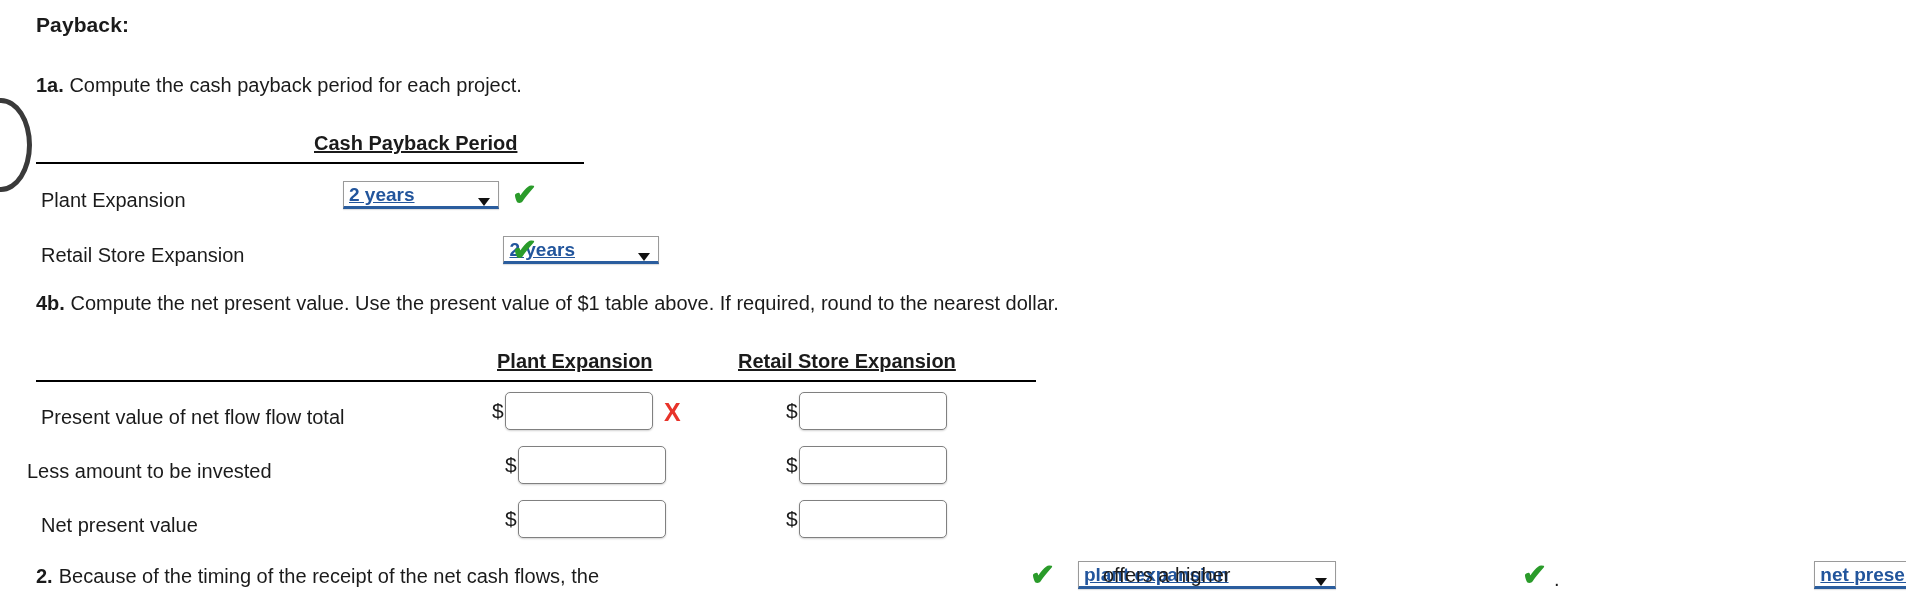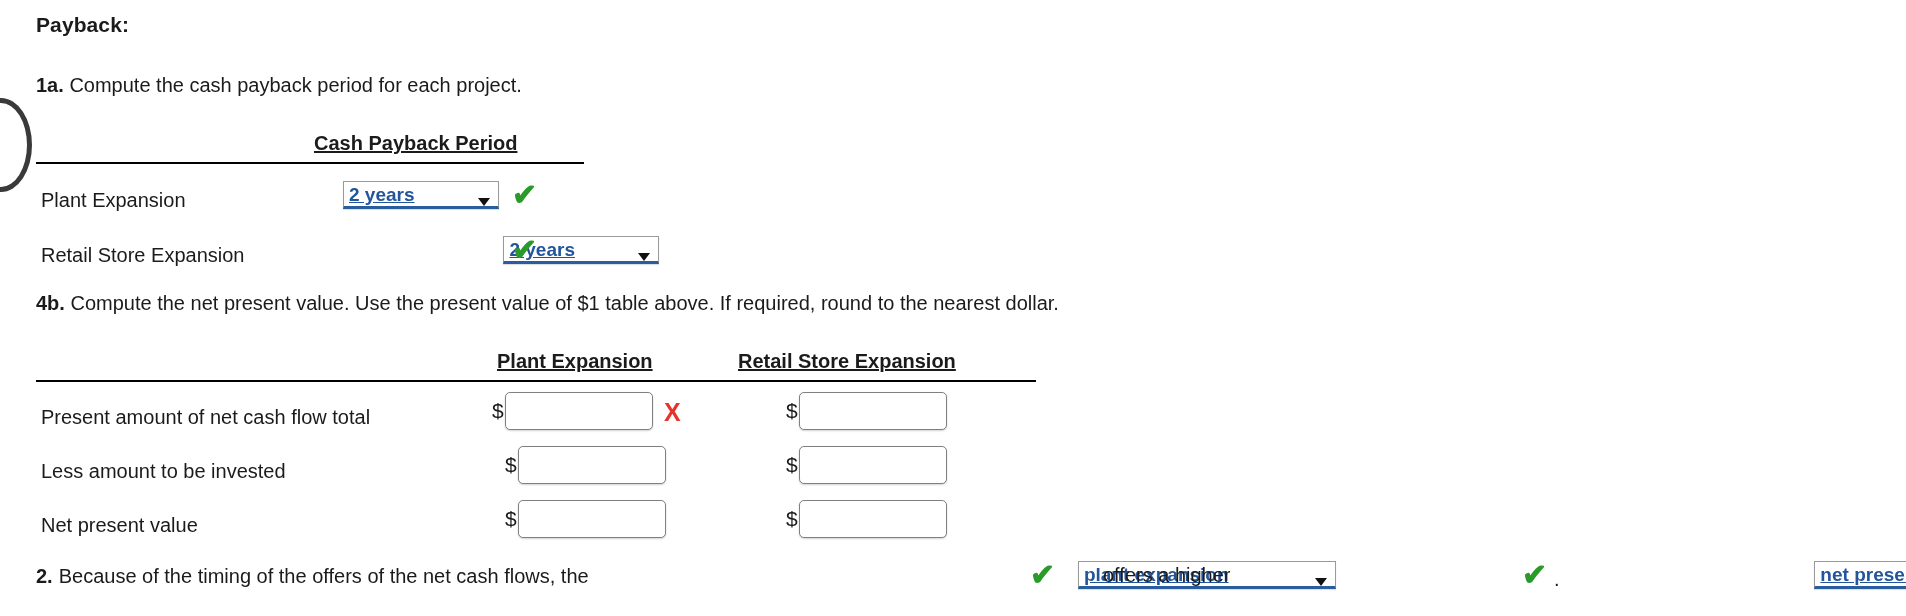--- a/index.html
+++ b/index.html
@@ -71,21 +71,21 @@
   .ch-plant  { left: 497px; top: 350px; }
   .ch-retail { left: 738px; top: 350px; }
 
   .row-label {
     font-size: 20px;
     white-space: nowrap;
   }
   .rl-plant  { left: 41px; top: 189px; }
   .rl-retail { left: 41px; top: 244px; }
   .rl-pv     { left: 41px; top: 406px; }
-  .rl-less   { left: 41px; top: 460px; }
+  .rl-less   { left: 27px; top: 460px; }
   .rl-npv    { left: 41px; top: 514px; }
 
   
   .select-box {
     display: inline-flex;
     align-items: flex-end;
     box-sizing: border-box;
     background: #ffffff;
     border: 1px solid #9a9a9a;
     border-bottom: 3px solid #2a5d9e;
@@ -205,21 +205,21 @@
 <div class="abs q-line q1b">
   <span class="q-num">4b.</span>
   <span>Compute the net present value. Use the present value of $1 table above. If required, round to the nearest dollar.</span>
 </div>
 
 
 <div class="abs col-head ch-plant">Plant Expansion</div>
 <div class="abs col-head ch-retail">Retail Store Expansion</div>
 <div class="abs rule rule-2"></div>
 
-<div class="abs row-label rl-pv">Present amount of net cash flow total</div>
+<div class="abs row-label rl-pv">Present value of net flow flow total</div>
 <div class="abs money in-pv-p">
   <span class="sign">$</span>
   <input type="text" value="" style="">
 </div>
 <div class="abs mark cross x-pv">X</div>
 <div class="abs money in-pv-r">
   <span class="sign">$</span>
   <input type="text" value="" style="">
 </div>
 
@@ -239,21 +239,21 @@
   <input type="text" value="" style="">
 </div>
 <div class="abs money in-npv-r">
   <span class="sign">$</span>
   <input type="text" value="" style="">
 </div>
 
 
 <div class="abs q2-wrap">
   <span class="q-num">2.</span>
-  <span class="txt">Because of the timing of the offers of the net cash flows, the</span>
+  <span class="txt">Because of the timing of the receipt of the net cash flows, the</span>
 </div>
 <div class="abs select-box sel-q2-a">
   <span class="sel-val">plant expansion</span>
   <span class="caret"></span>
 </div>
 <div class="abs mark check ck-q2a">✔</div>
 <div class="abs q-line" style="left:1073px; top:564px;margin-left:30px;">offers a higher</div>
 <div class="abs select-box sel-q2-b">
   <span class="sel-val">net present value</span>
 

